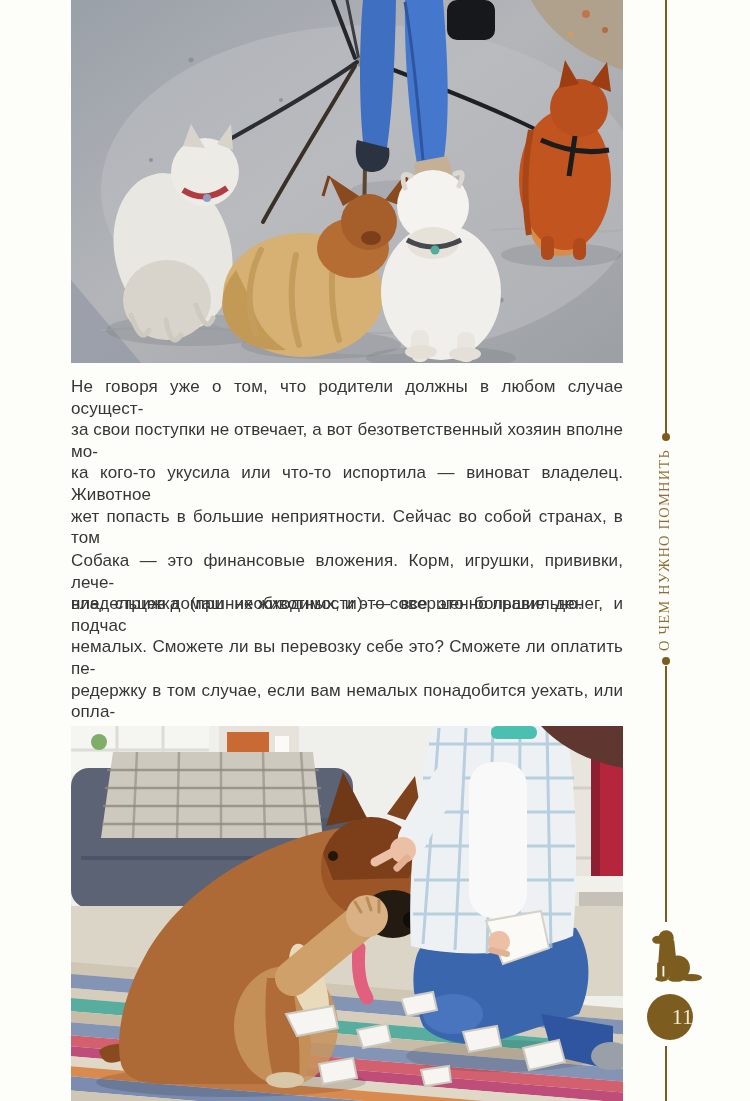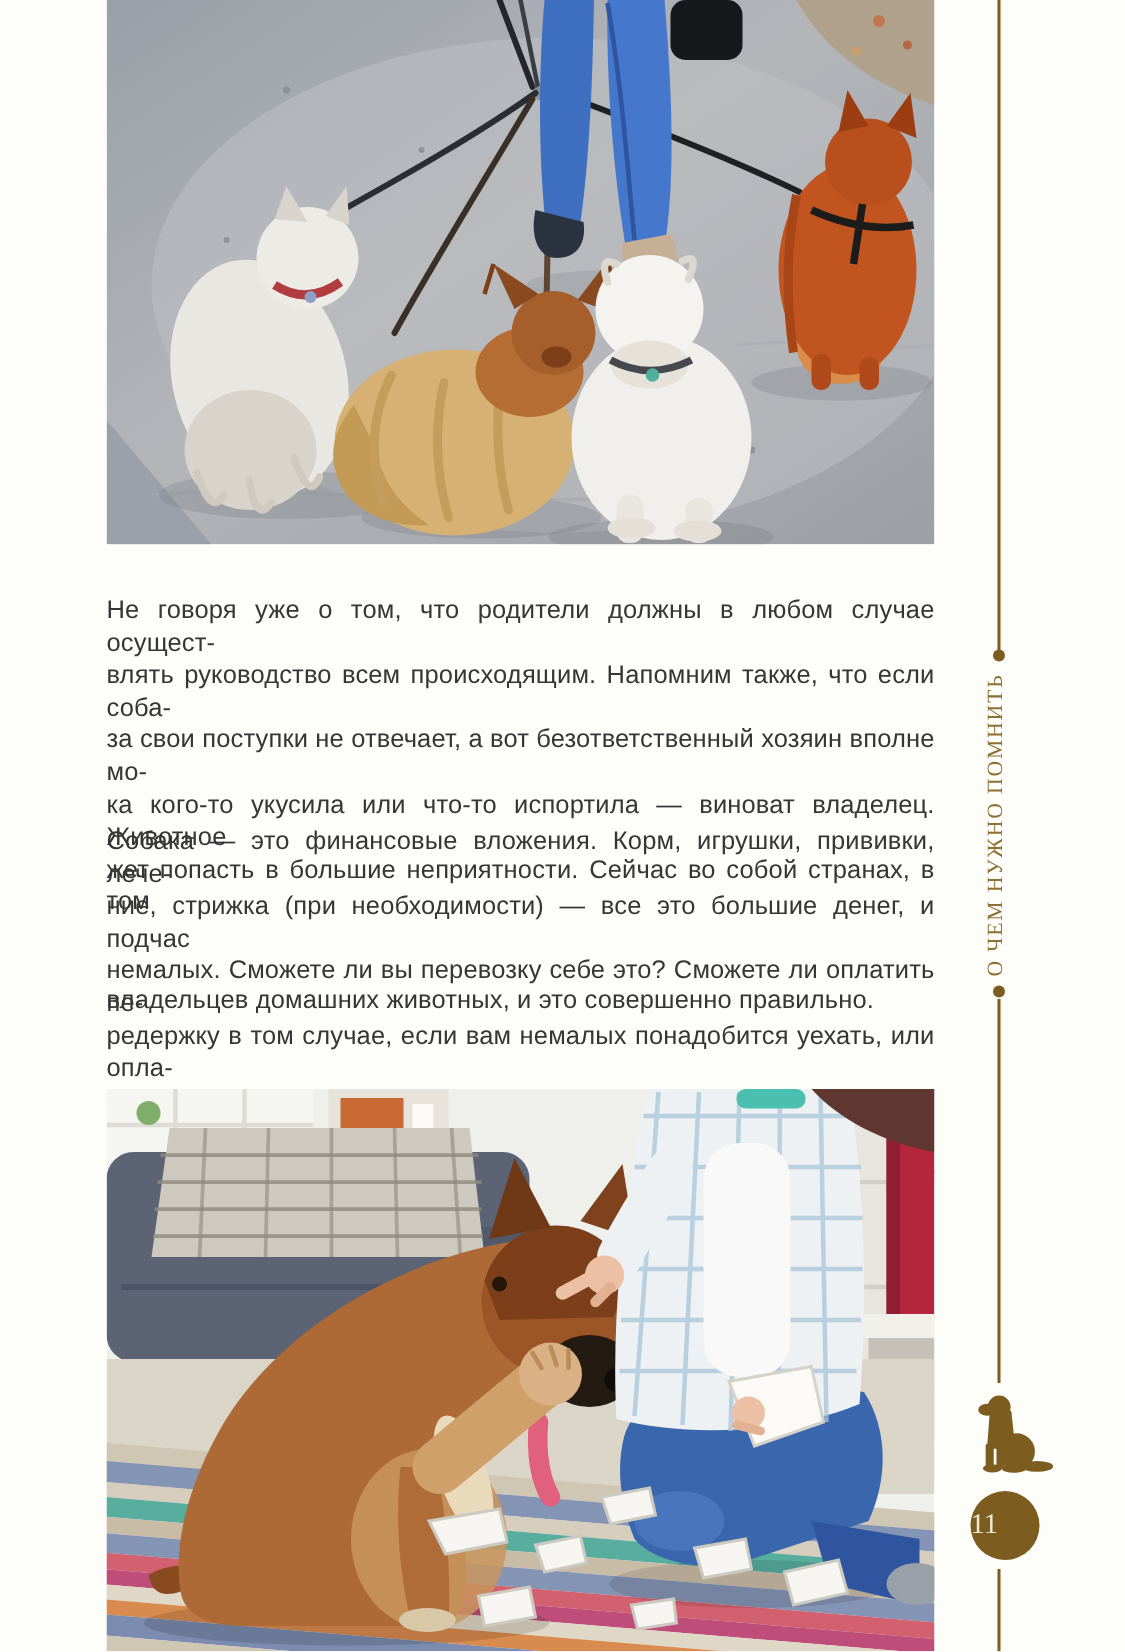--- a/index.html
+++ b/index.html
@@ -20,21 +20,21 @@
   .photo svg{display:block;width:100%;height:100%;}
   #photo-top{top:0;height:363px;}
   #photo-bottom{top:726px;height:375px;}
 
   .textblock{
     position:absolute;left:71px;width:552px;
     color:var(--body-text);
     font-size:17px;line-height:21.6px;
     letter-spacing:0.1px;
   }
-  #para1{top:396px;}
+  #para1{top:376px;}
   #para2{top:550px;}
   .tline{text-align:justify;text-align-last:justify;}
   .tline.last{text-align-last:left;margin-top:44px;}
 
   .rule{position:absolute;left:665px;width:2px;background:var(--accent-gold);}
   #rule-top{top:0;height:434px;}
   #rule-mid{top:666px;height:256px;}
   #rule-bottom{top:1046px;height:55px;}
   .dot{position:absolute;left:662px;width:8px;height:8px;border-radius:50%;background:var(--accent-gold);}
   #dot-top{top:433px;}
@@ -46,22 +46,22 @@
     font-family:"Liberation Serif",serif;
     font-size:14.5px;letter-spacing:1.2px;
     color:var(--sidebar-title-color);
     text-align:center;white-space:nowrap;
   }
   .dog-icon{position:absolute;left:649px;top:926px;width:54px;height:60px;}
   .dog-icon svg{display:block;width:100%;height:100%;fill:var(--accent-gold);}
   .page-badge{
     position:absolute;left:647px;top:994px;width:46px;height:46px;
     border-radius:50%;background:var(--accent-gold);
-    display:flex;align-items:center;justify-content:flex-start;
-    font-family:"Liberation Serif",serif;font-size:19px;
+    display:flex;align-items:center;justify-content:flex-end;
+    font-family:"Liberation Serif",serif;font-size:22px;
     color:var(--page-number-color);
   }
 </style>
 </head>
 <body>
 
 <div class="page">
 
   <figure class="photo" id="photo-top" style="margin:0">
     <svg viewBox="0 0 552 363" preserveAspectRatio="none" role="img" aria-label="Dog walker in blue jeans walking four dogs on leashes along a paved path">
@@ -161,21 +161,20 @@
         <path d="M470,140 C492,150 516,154 538,150" stroke="#1c1c1c" stroke-width="5" fill="none"></path>
         <path d="M504,136 L498,176" stroke="#1c1c1c" stroke-width="5"></path>
         <rect x="470" y="236" width="13" height="24" rx="6" fill="#b04a1a"></rect>
         <rect x="502" y="238" width="13" height="22" rx="6" fill="#b04a1a"></rect>
       </g>
     </svg>
   </figure>
 
   <div class="textblock" id="para1">
       <div class="tline">Не говоря уже о том, что родители должны в любом случае осущест-</div>
-      <div class="tline">влять руководство всем происходящим. Напомним также, что если соба-</div>
       <div class="tline">за свои поступки не отвечает, а вот безответственный хозяин вполне мо-</div>
       <div class="tline">ка кого-то укусила или что-то испортила — виноват владелец. Животное</div>
       <div class="tline">жет попасть в большие неприятности. Сейчас во собой странах, в том</div>
       <div class="tline last">владельцев домашних животных, и это совершенно правильно.</div>
     </div>
 
   <div class="textblock" id="para2">
       <div class="tline">Собака — это финансовые вложения. Корм, игрушки, прививки, лече-</div>
       <div class="tline">ние, стрижка (при необходимости) — все это большие денег, и подчас</div>
       <div class="tline">немалых. Сможете ли вы перевозку себе это? Сможете ли оплатить пе-</div>

